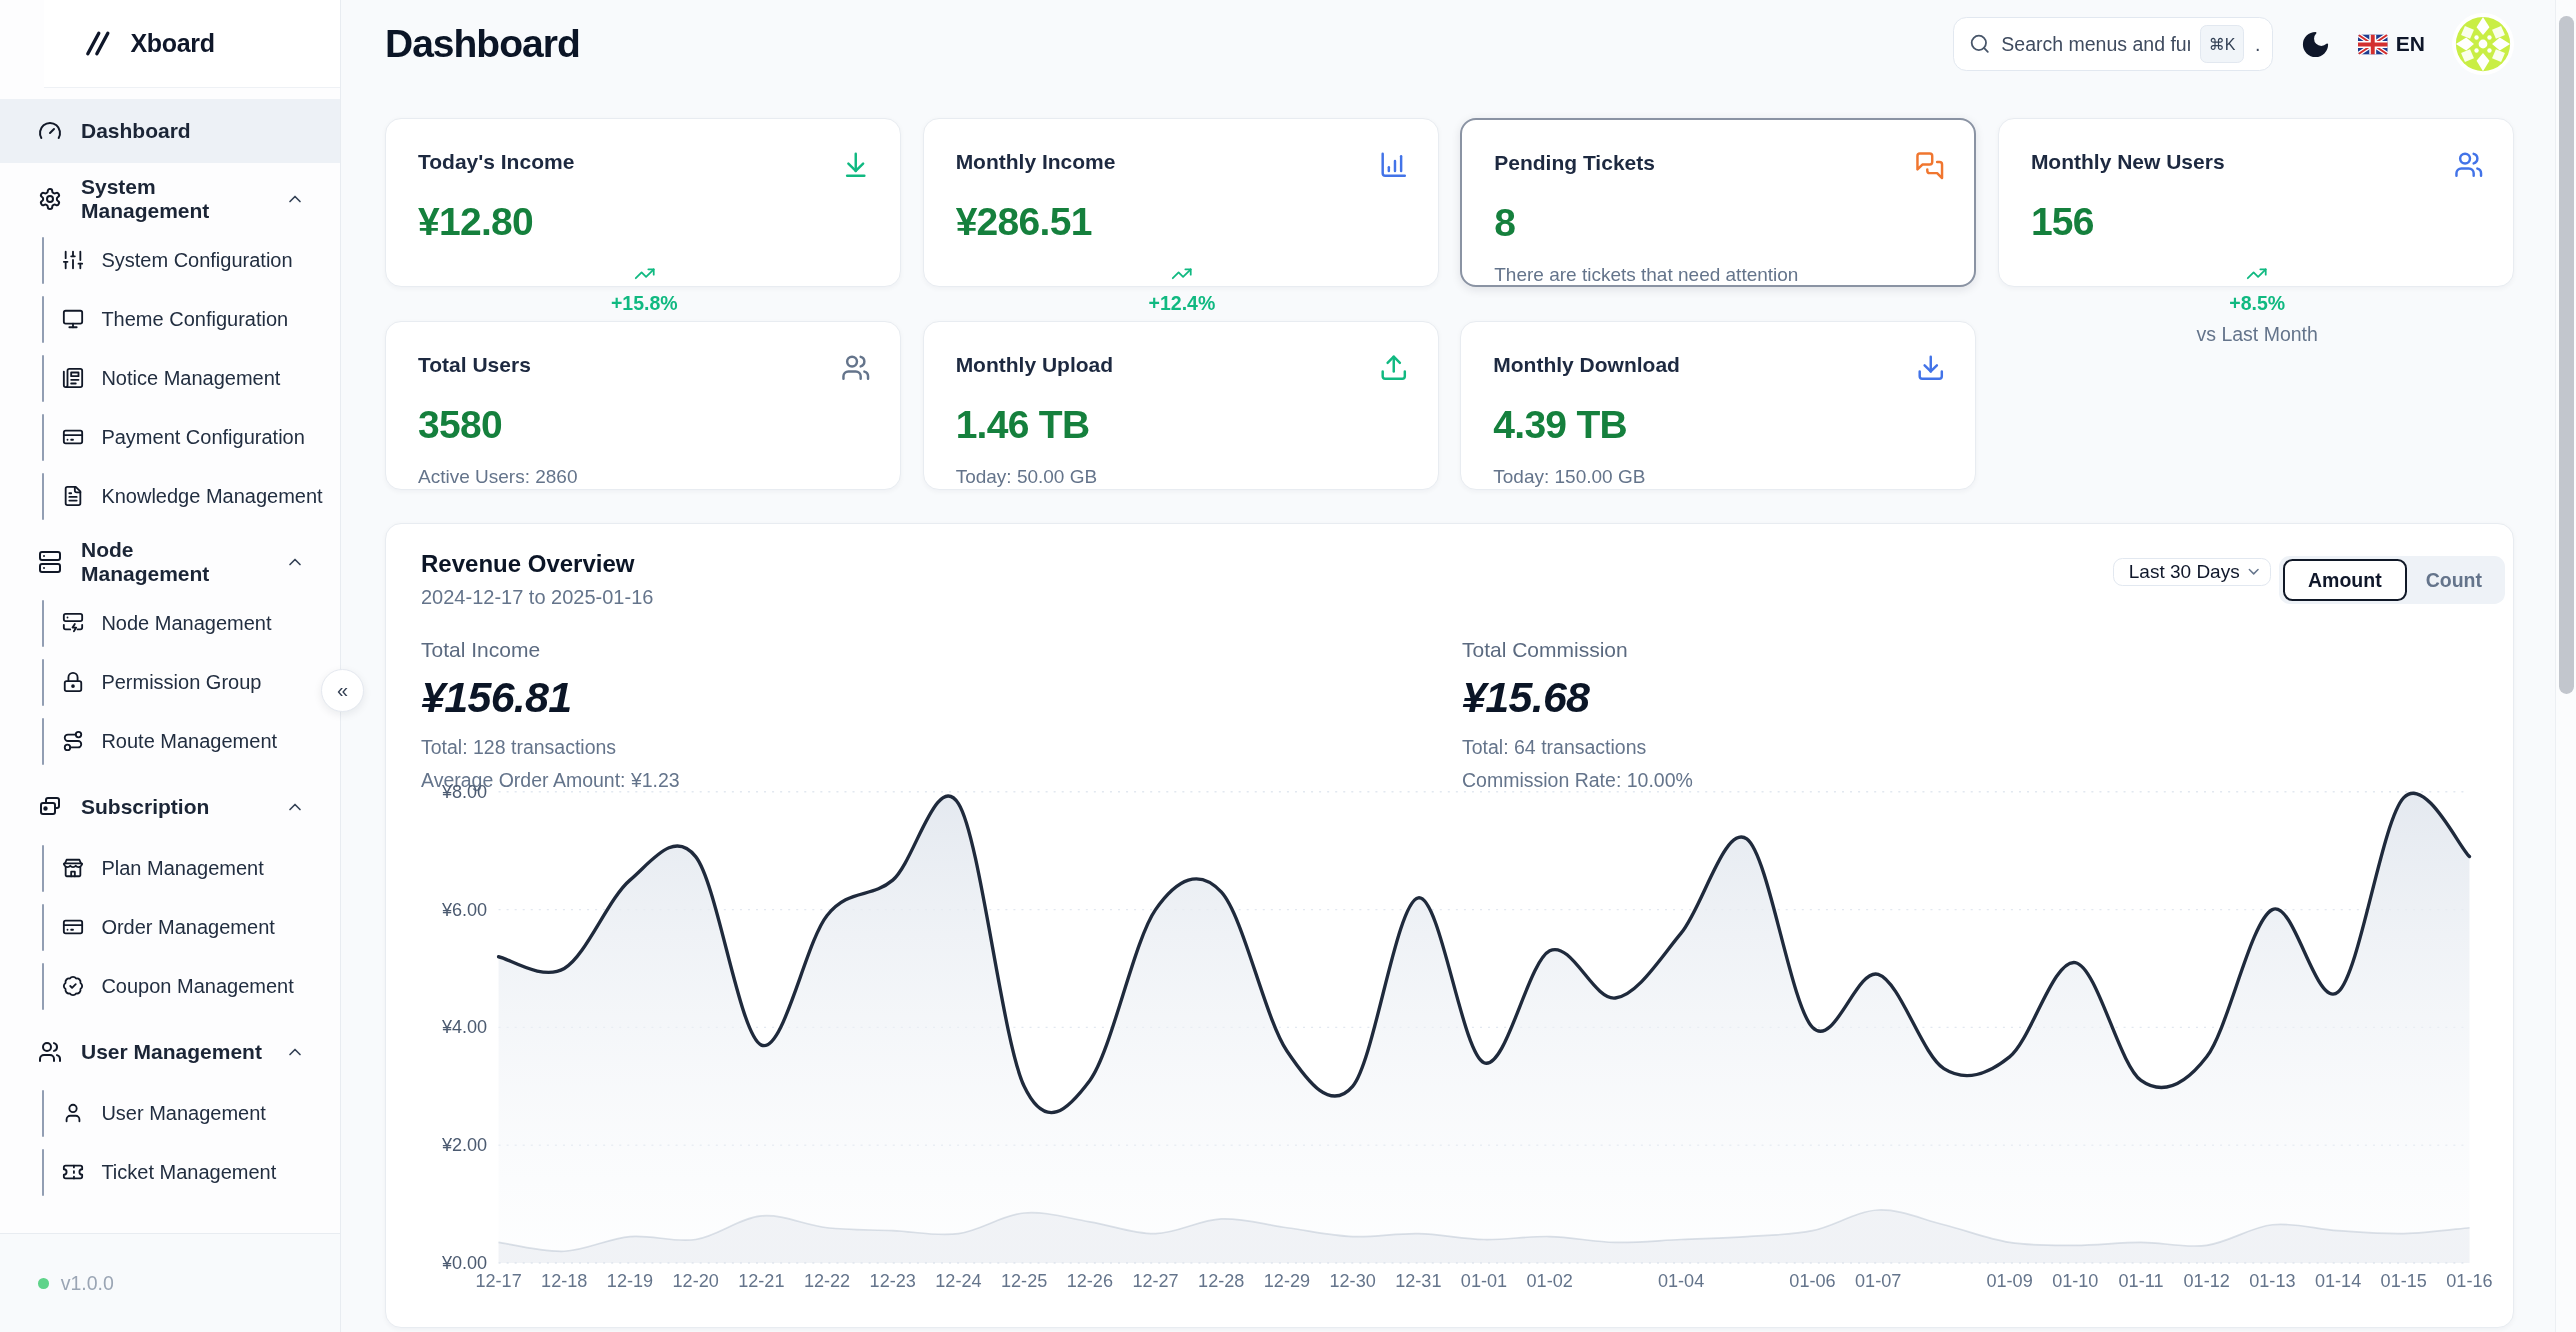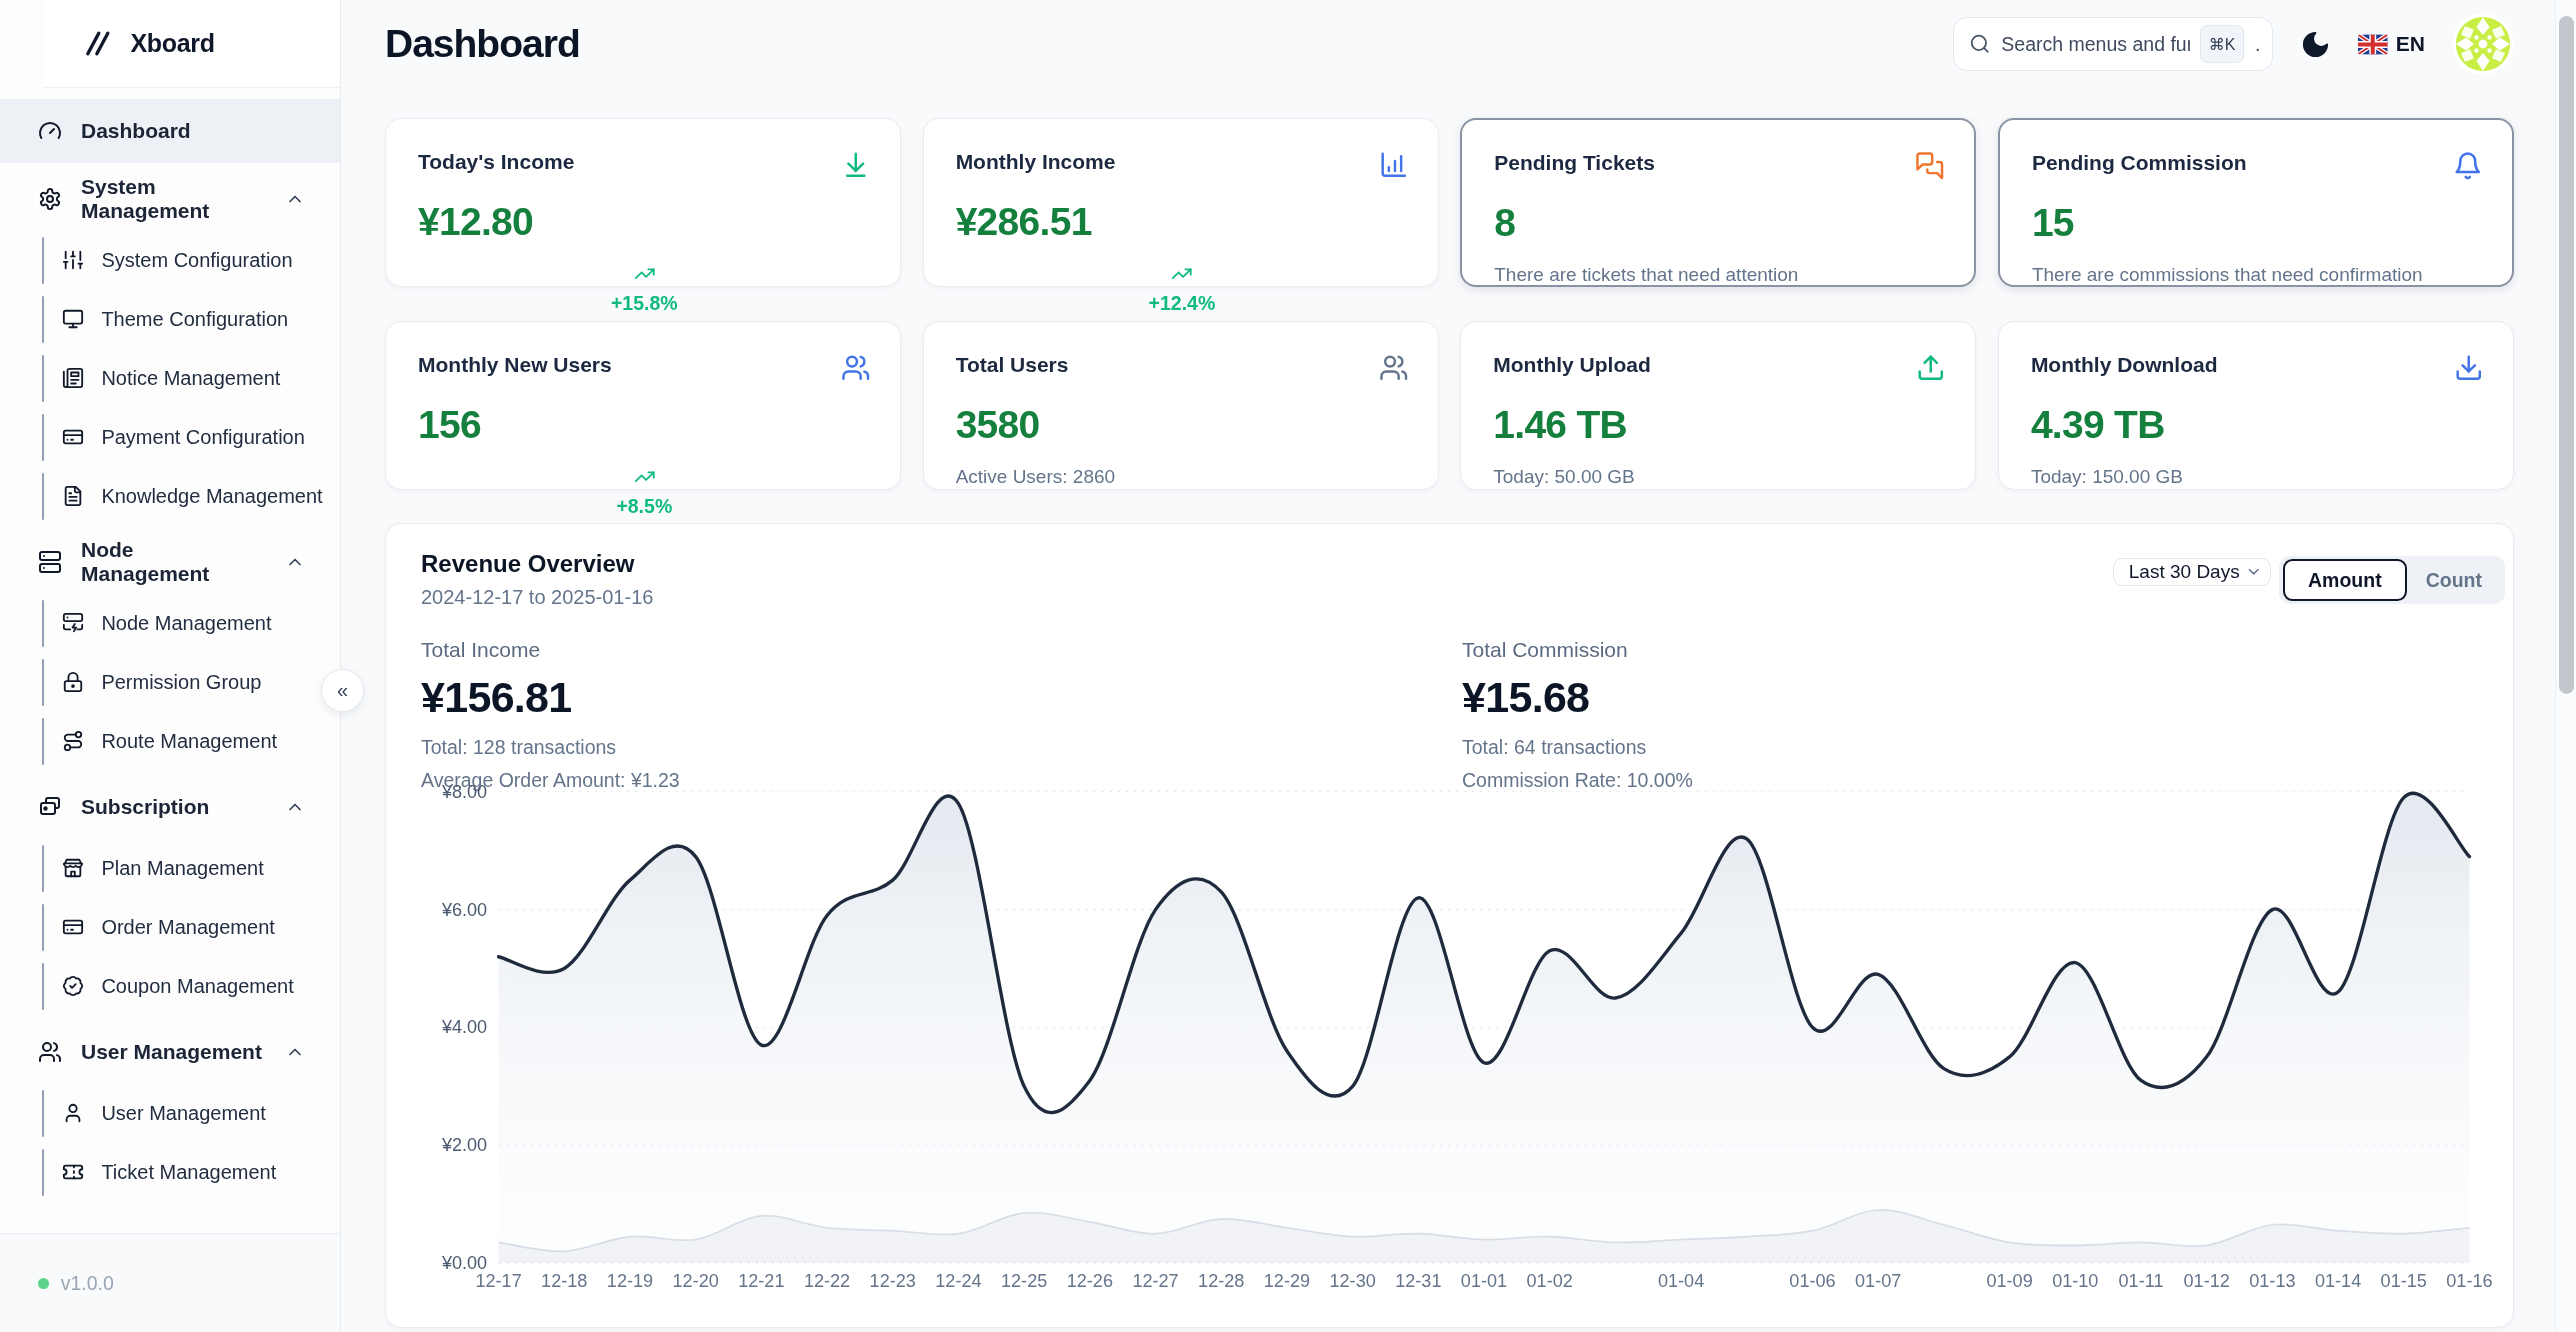--- a/index.html
+++ b/index.html
@@ -65,21 +65,21 @@
   .range-select { position:absolute; left:1727px; top:34px; width:158px; height:28px; background:#fff; border:1.3px solid #e2e8f0; border-radius:9.4px; display:flex; align-items:center; padding:0 8px 0 14.8px; cursor:pointer; }
   .range-select span { font-size:19px; color:#0f172a; white-space:nowrap; overflow:hidden; }
   .range-select svg { width:17.4px; height:17.4px; color:#64748b; margin-left:auto; flex:0 0 17.4px; }
   .segmented { position:absolute; left:1893px; top:32px; height:48px; background:#eef2f7; border-radius:10.7px; display:flex; align-items:center; padding:12px 4px; }
   .seg-btn { border:none; background:none; font-size:19.5px; cursor:pointer; }
   .seg-btn.active { background:#fff; border:2.7px solid #101827; border-radius:9.4px; height:42px; padding:0 23px; font-weight:bold; color:#0f172a; }
   .seg-btn.inactive { color:#64748b; padding:0 19px; font-weight:bold; }
   .metric { position:absolute; top:114px; }
   .metric.m1 { left:35px; } .metric.m2 { left:1076px; }
   .metric-label { font-size:21px; color:#5b6a80; }
-  .metric-value { margin-top:10.7px; font-size:43px; font-weight:bold; color:#0b1526; letter-spacing:-0.7px; }
+  .metric-value { margin-top:10.7px; font-size:43px; font-weight:bold; color:#0b1526; letter-spacing:-0.7px;font-style:italic; }
   .metric-line { margin-top:14.8px; font-size:19.5px; color:#64748b; }
   .metric-line + .metric-line { margin-top:9.4px; }
   #chart { position:absolute; left:0; top:249px; }
   #chart text { font-family:"Liberation Sans", sans-serif; }
 
   
   .scrollbar { position:absolute; right:0; top:0; width:21.5px; height:100%; background:#fbfcfd; border-left:0.7px solid #eceff3; z-index:20; }
   .scroll-thumb { position:absolute; left:3.4px; top:16px; width:14.8px; height:678px; background:#c2c6cd; border-radius:7.4px; }
 </style>
 </head>
@@ -413,33 +413,20 @@
             <div class="card-title">Pending Tickets</div>
             <span style="display: flex; color: rgb(240, 118, 47);">
               <svg viewBox="0 0 24 24" fill="none" stroke="currentColor" stroke-width="2" stroke-linecap="round" stroke-linejoin="round" style="width: 29.5px; height: 29.5px;">
                 <path d="M14 9a2 2 0 0 1-2 2H6l-4 4V4a2 2 0 0 1 2-2h8a2 2 0 0 1 2 2Z"></path>
                 <path d="M18 9h2a2 2 0 0 1 2 2v11l-4-4h-6a2 2 0 0 1-2-2v-1"></path>
               </svg>
             </span>
           </div>
           <div class="card-value">8</div>
           <div class="card-note">There are tickets that need attention</div>
-        </div>
-        <div class="card hl">
-          <div class="card-head">
-            <div class="card-title">Pending Commission</div>
-            <span style="display: flex; color: rgb(66, 115, 232);">
-              <svg viewBox="0 0 24 24" fill="none" stroke="currentColor" stroke-width="2" stroke-linecap="round" stroke-linejoin="round" style="width: 29.5px; height: 29.5px;">
-                <path d="M6 8a6 6 0 0 1 12 0c0 7 3 9 3 9H3s3-2 3-9"></path>
-                <path d="M10.3 21a1.94 1.94 0 0 0 3.4 0"></path>
-              </svg>
-            </span>
-          </div>
-          <div class="card-value">15</div>
-          <div class="card-note">There are commissions that need confirmation</div>
         </div>
         <div class="card">
           <div class="card-head">
             <div class="card-title">Monthly New Users</div>
             <span style="display: flex; color: rgb(66, 115, 232);">
               <svg viewBox="0 0 24 24" fill="none" stroke="currentColor" stroke-width="2" stroke-linecap="round" stroke-linejoin="round" style="width: 29.5px; height: 29.5px;">
                 <path d="M16 21v-2a4 4 0 0 0-4-4H6a4 4 0 0 0-4 4v2"></path>
                 <circle cx="9" cy="7" r="4"></circle>
                 <path d="M22 21v-2a4 4 0 0 0-3-3.87"></path>
                 <path d="M16 3.13a4 4 0 0 1 0 7.75"></path>

